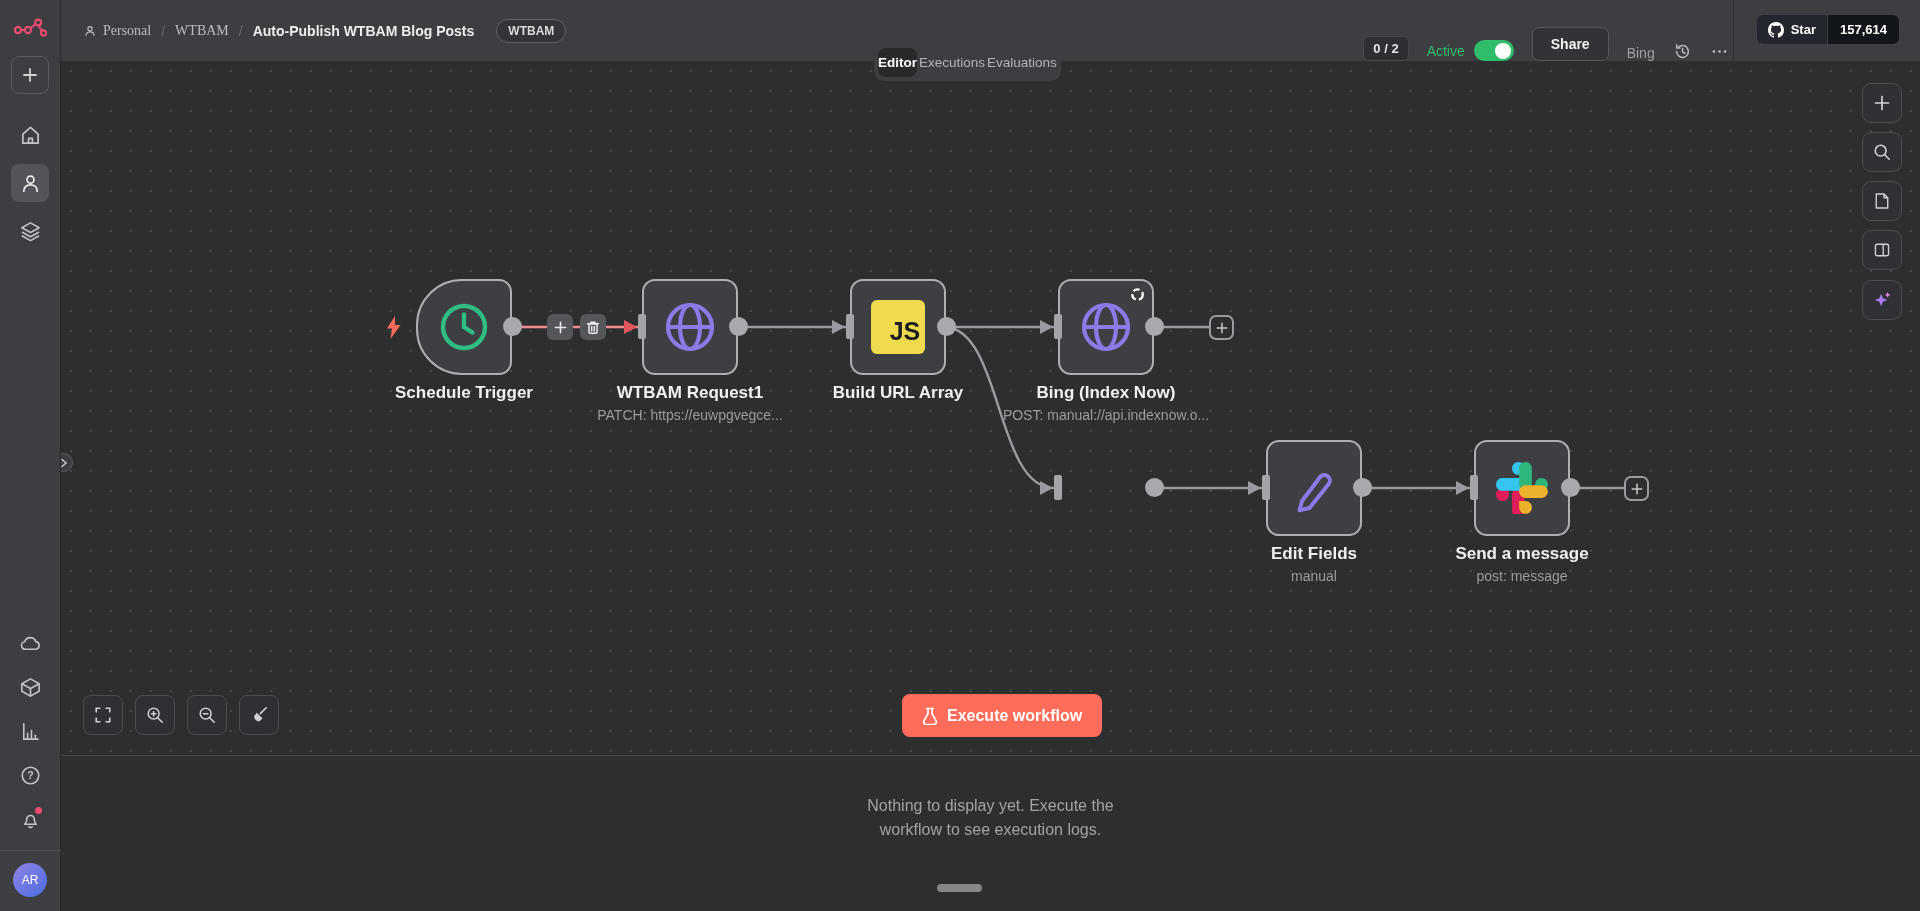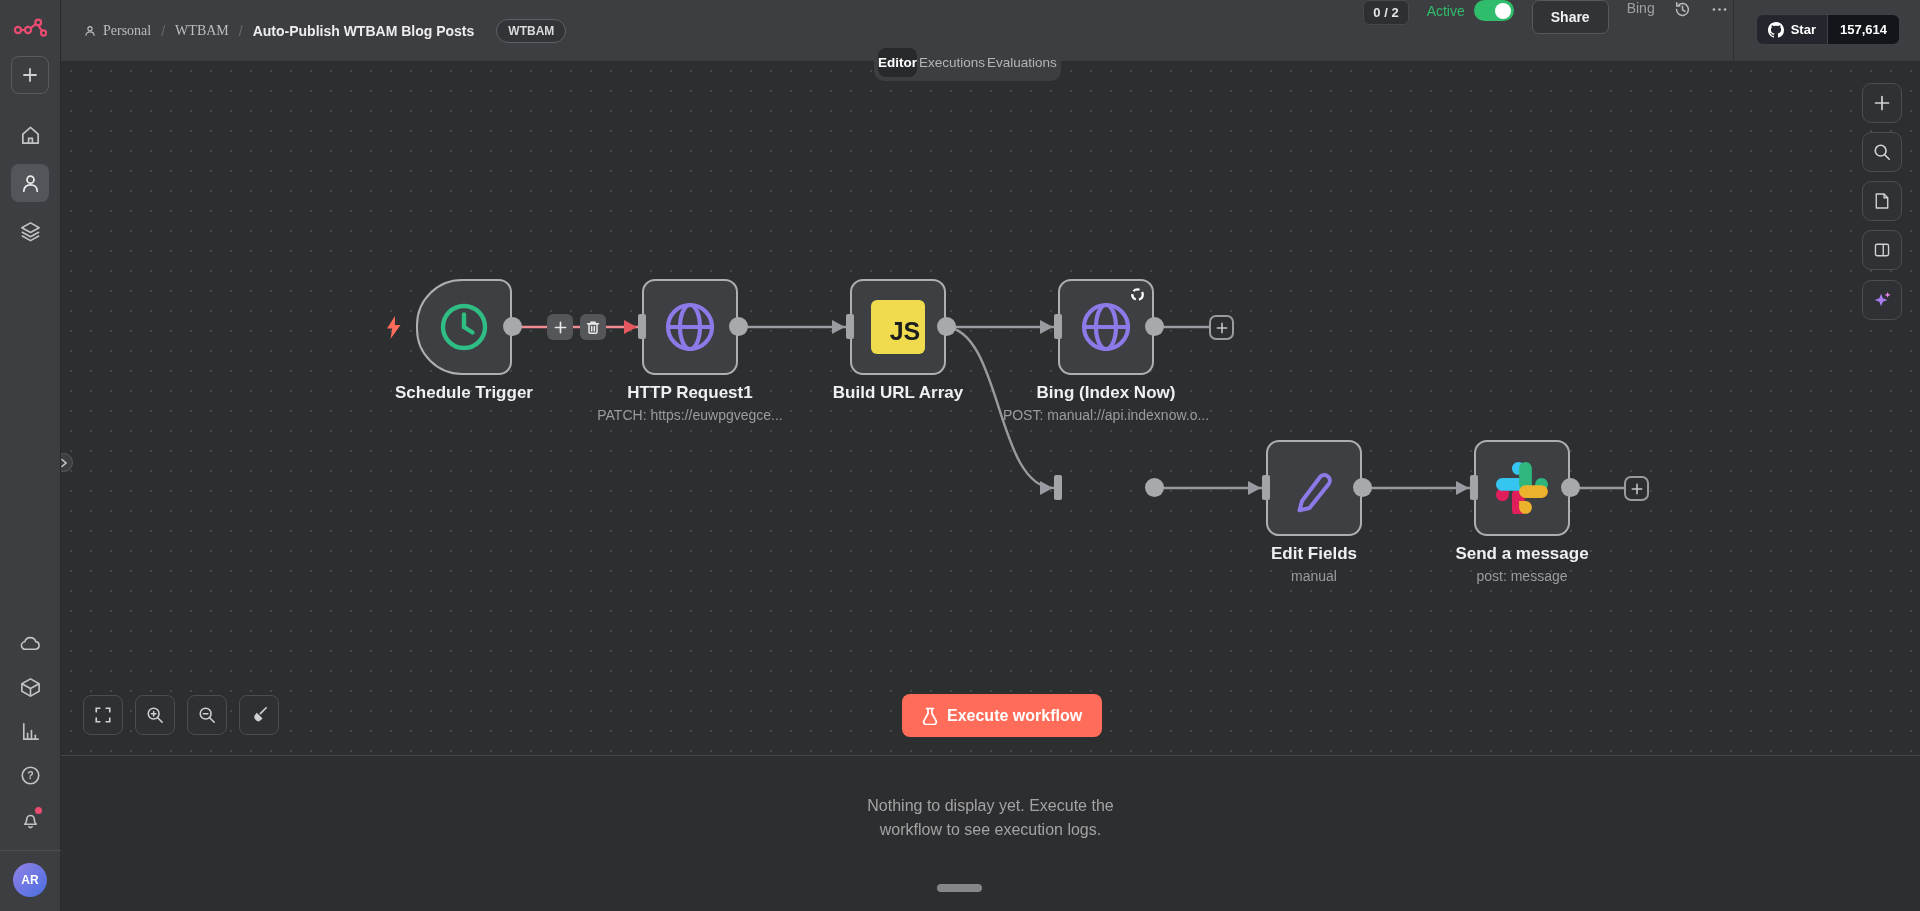--- a/index.html
+++ b/index.html
@@ -19,37 +19,37 @@
   .nav-ic.active { background:#54555a; }
   .sb-spacer { flex:1; }
   .sb-bottom { display:flex; flex-direction:column; align-items:center; }
   .sb-bottom .nav-ic { margin-top:6px; position:relative; }
   .bell-dot { position:absolute; top:7px; right:7px; width:7px; height:7px; border-radius:50%;
     background:#ea4b71; }
   .avatar-wrap { width:61px; border-top:1px solid #4b4c4f; margin-top:12px; padding:12px 0 14px 0;
     display:flex; justify-content:center; }
   .avatar { width:34px; height:34px; border-radius:50%;
     background:linear-gradient(135deg,#9181e6 0%,#4a6ee0 100%);
-    color:#fff; font-size:12px; font-weight:700; display:flex; align-items:center; justify-content:center;
+    color:#fff; font-size:12px; font-weight:400; display:flex; align-items:center; justify-content:center;
     cursor:pointer; }
 
   
   .main { position:absolute; left:61px; top:0; width:1859px; height:911px; }
 
   
   .topbar { position:relative; height:61px; background:#3d3e41; display:flex; align-items:center;
     padding-left:22px; z-index:30; }
   .breadcrumb { display:flex; align-items:center; gap:10px; font-size:14px; color:#bcbdc0; }
   .crumb { display:flex; align-items:center; gap:6px; cursor:pointer;font-family:Liberation Serif, serif; }
   .crumb-sep { color:#67686b; }
   .wf-name { color:#ededef; font-weight:700; font-size:14px; cursor:pointer; }
   .wf-tag { margin-left:12px; border:1px solid #606166; background:#333437; color:#d9dadc;
     font-size:12px; font-weight:700; padding:4px 11px; border-radius:12px; cursor:pointer; }
 
-  .topbar-right { margin-left:auto; display:flex; align-items:flex-start; gap:18px; height:100%; }
+  .topbar-right { margin-left:auto; display:flex; align-items:flex-end; gap:18px; height:100%; }
   .issues-badge { background:#2e2f32; border:1px solid #47484b; color:#e4e5e7; font-size:13px;
     font-weight:600; padding:4px 9px; border-radius:6px; }
   .active-group { display:flex; align-items:center; gap:9px; cursor:pointer; }
   .active-label { color:#2fbd6b; font-size:14px; }
   .toggle { width:40px; height:21px; border-radius:11px; background:#2fbd6b; position:relative; }
   .toggle-knob { position:absolute; top:2.5px; right:2.5px; width:16px; height:16px; border-radius:50%;
     background:#fff; }
   .share-btn { background:#323336; border:1px solid #58595d; color:#f0f1f3; font-weight:700;
     font-size:14px; padding:8px 18px; border-radius:7px; cursor:pointer; }
   .saved-label { color:#9fa0a3; font-size:14px; }
@@ -303,21 +303,21 @@
       </svg>
       <div class="node-name">Schedule Trigger</div>
     </div>
 
     <div class="node" style="left:581px;top:218px;">
       <svg width="56" height="56" viewBox="0 0 56 56" fill="none" stroke="#8b7ae8" stroke-width="4.2">
         <circle cx="28" cy="28" r="22"></circle>
           <ellipse cx="28" cy="28" rx="10" ry="22"></ellipse>
           <path d="M6 28 H50"></path>
       </svg>
-      <div class="node-name">HTTP Request1</div>
+      <div class="node-name">WTBAM Request1</div>
       <div class="node-sub">PATCH: https://euwpgvegce...</div>
     </div>
 
     <div class="node" style="left:789px;top:218px;">
       <svg width="54" height="54" viewBox="0 0 54 54">
         <rect width="54" height="54" rx="6" fill="#f0db4f"></rect>
         <text x="34" y="40" text-anchor="middle" font-size="25" font-weight="bold" fill="#1c1d1f">JS</text>
       </svg>
       <div class="node-name">Build URL Array</div>
     </div>

